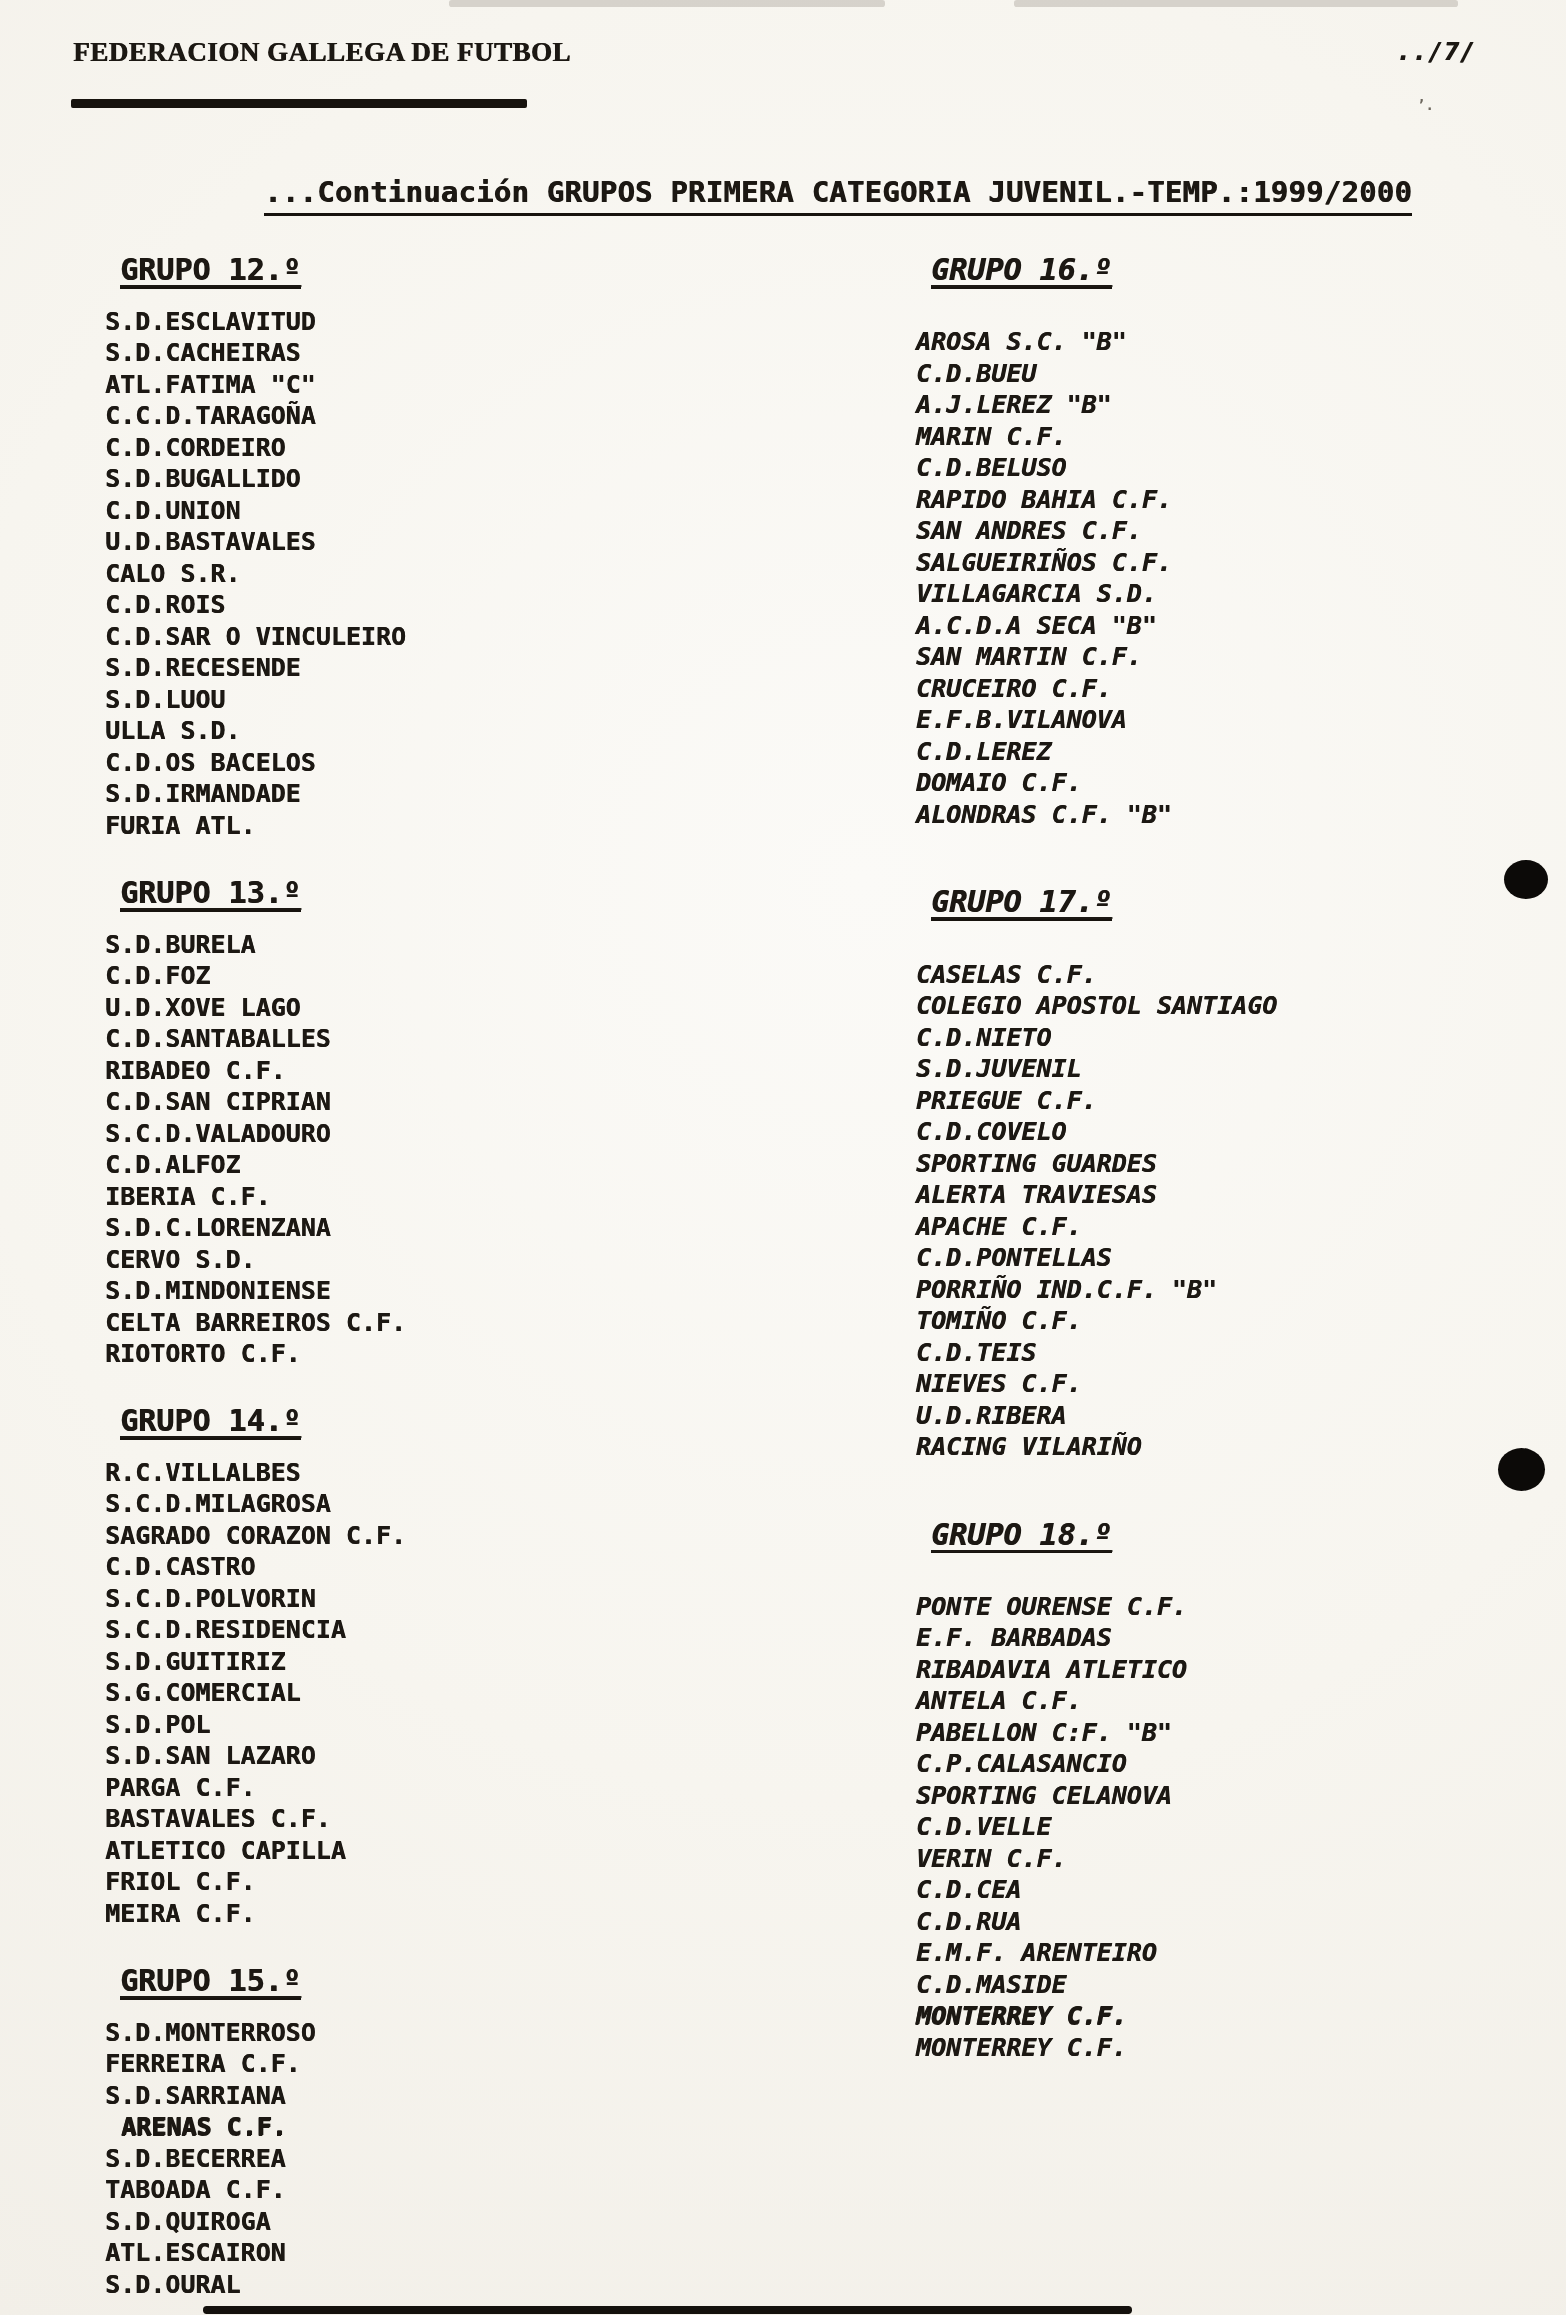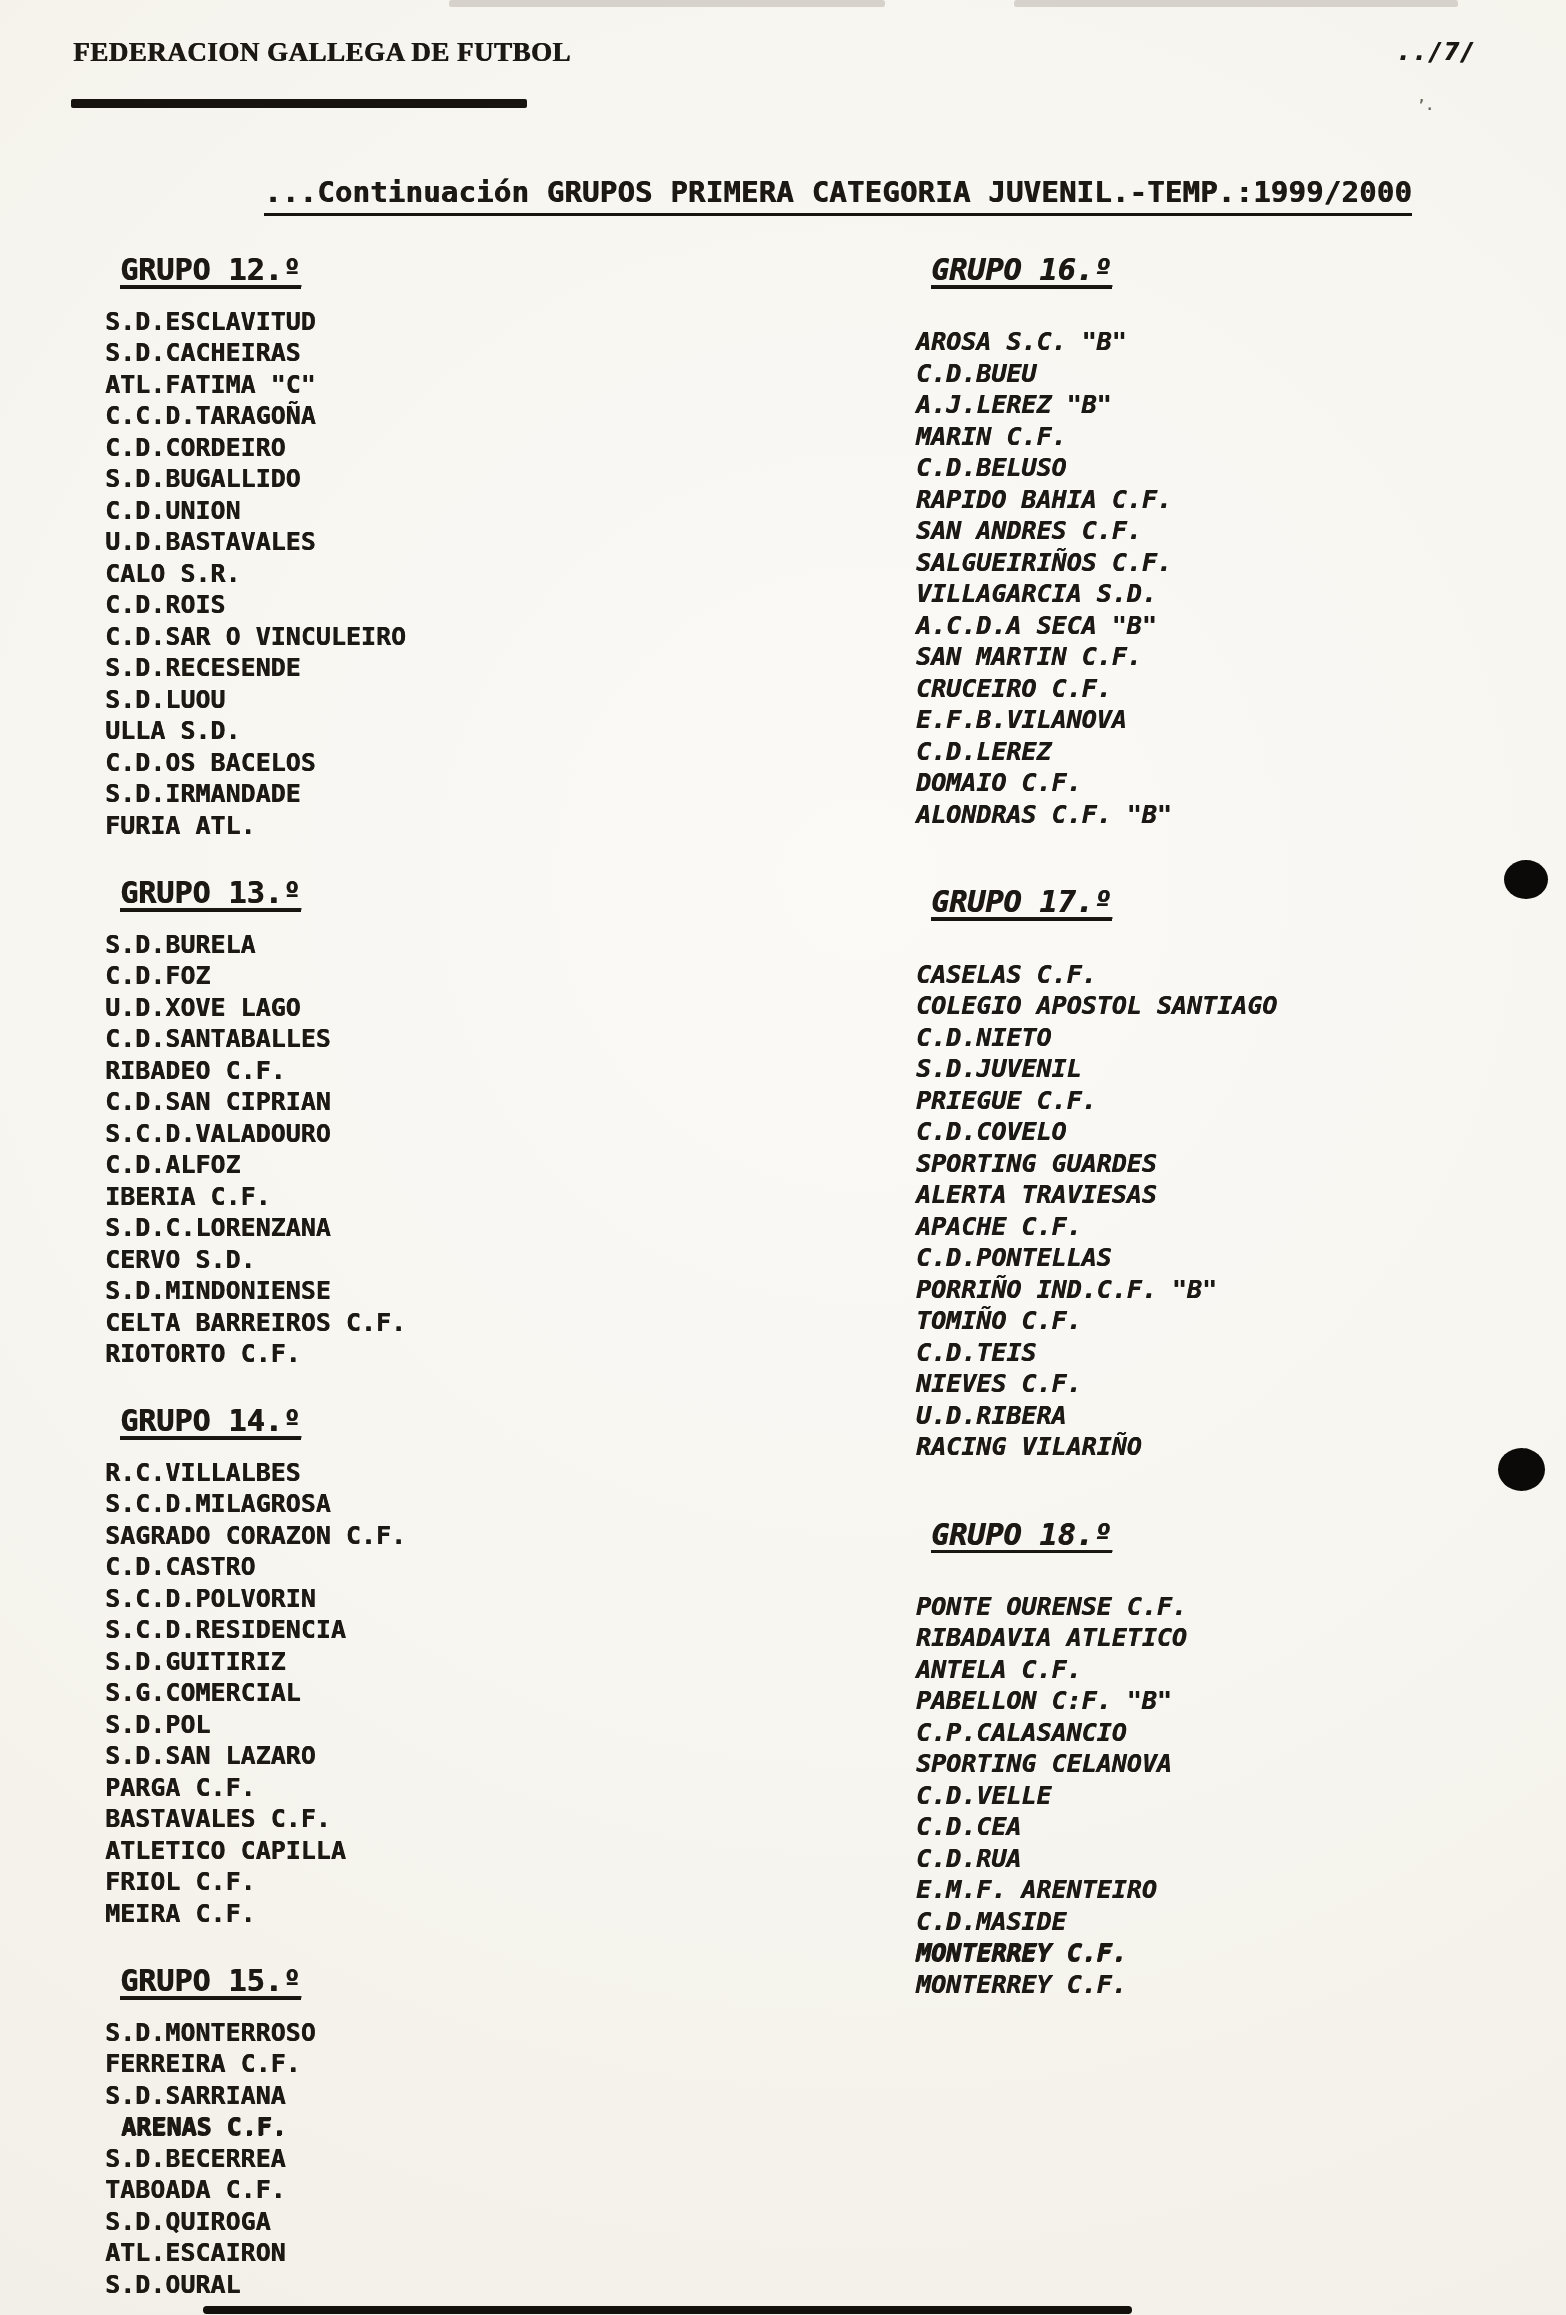--- a/index.html
+++ b/index.html
@@ -192,26 +192,28 @@
           <li>C.D.TEIS</li>
           <li>NIEVES C.F.</li>
           <li>U.D.RIBERA</li>
           <li>RACING VILARIÑO</li>
         </ul>
       </section>
       <section class="group">
         <h3 class="group-heading">GRUPO 18.º</h3>
         <ul class="team-list">
           <li>PONTE OURENSE C.F.</li>
+          <li>E.F. BARBADAS</li>
           <li>RIBADAVIA ATLETICO</li>
           <li>ANTELA C.F.</li>
           <li>PABELLON C:F. "B"</li>
           <li>C.P.CALASANCIO</li>
           <li>SPORTING CELANOVA</li>
           <li>C.D.VELLE</li>
+          <li>VERIN C.F.</li>
           <li>C.D.CEA</li>
           <li>C.D.RUA</li>
           <li>E.M.F. ARENTEIRO</li>
           <li>C.D.MASIDE</li>
           <li class="heavy">MONTERREY C.F.</li>
           <li>MONTERREY C.F.</li>
         </ul>
       </section>
     </div>
 

